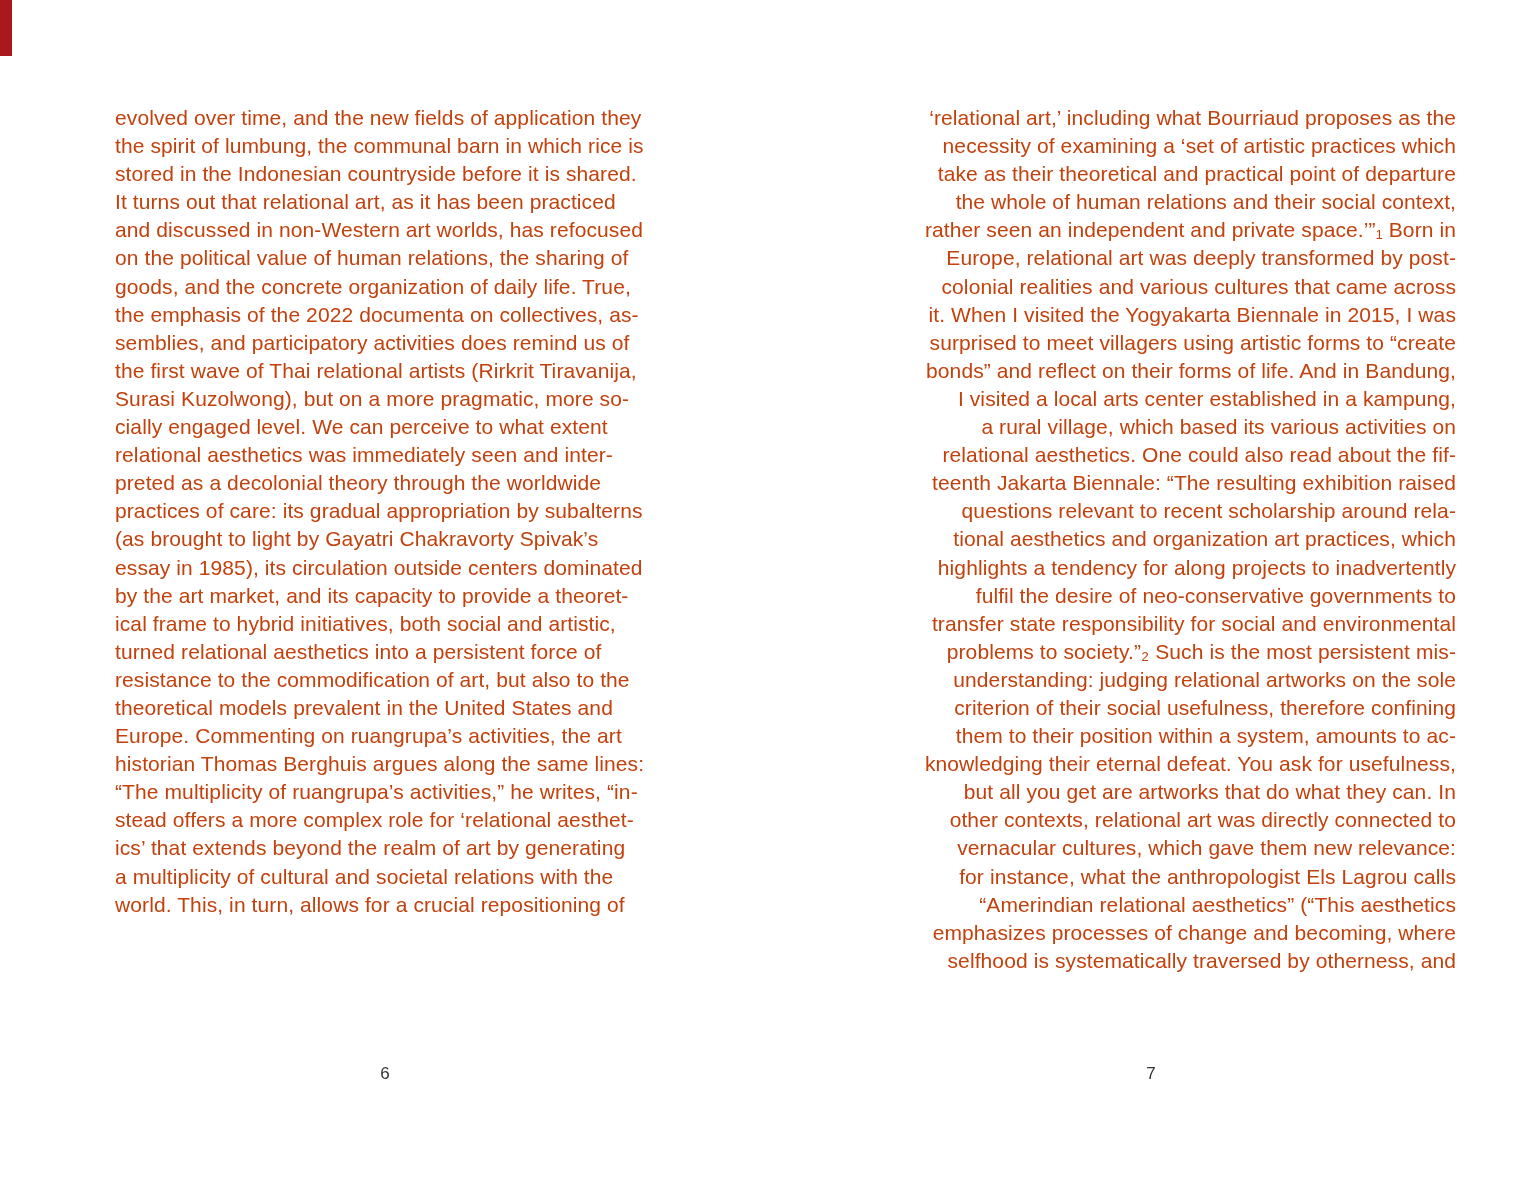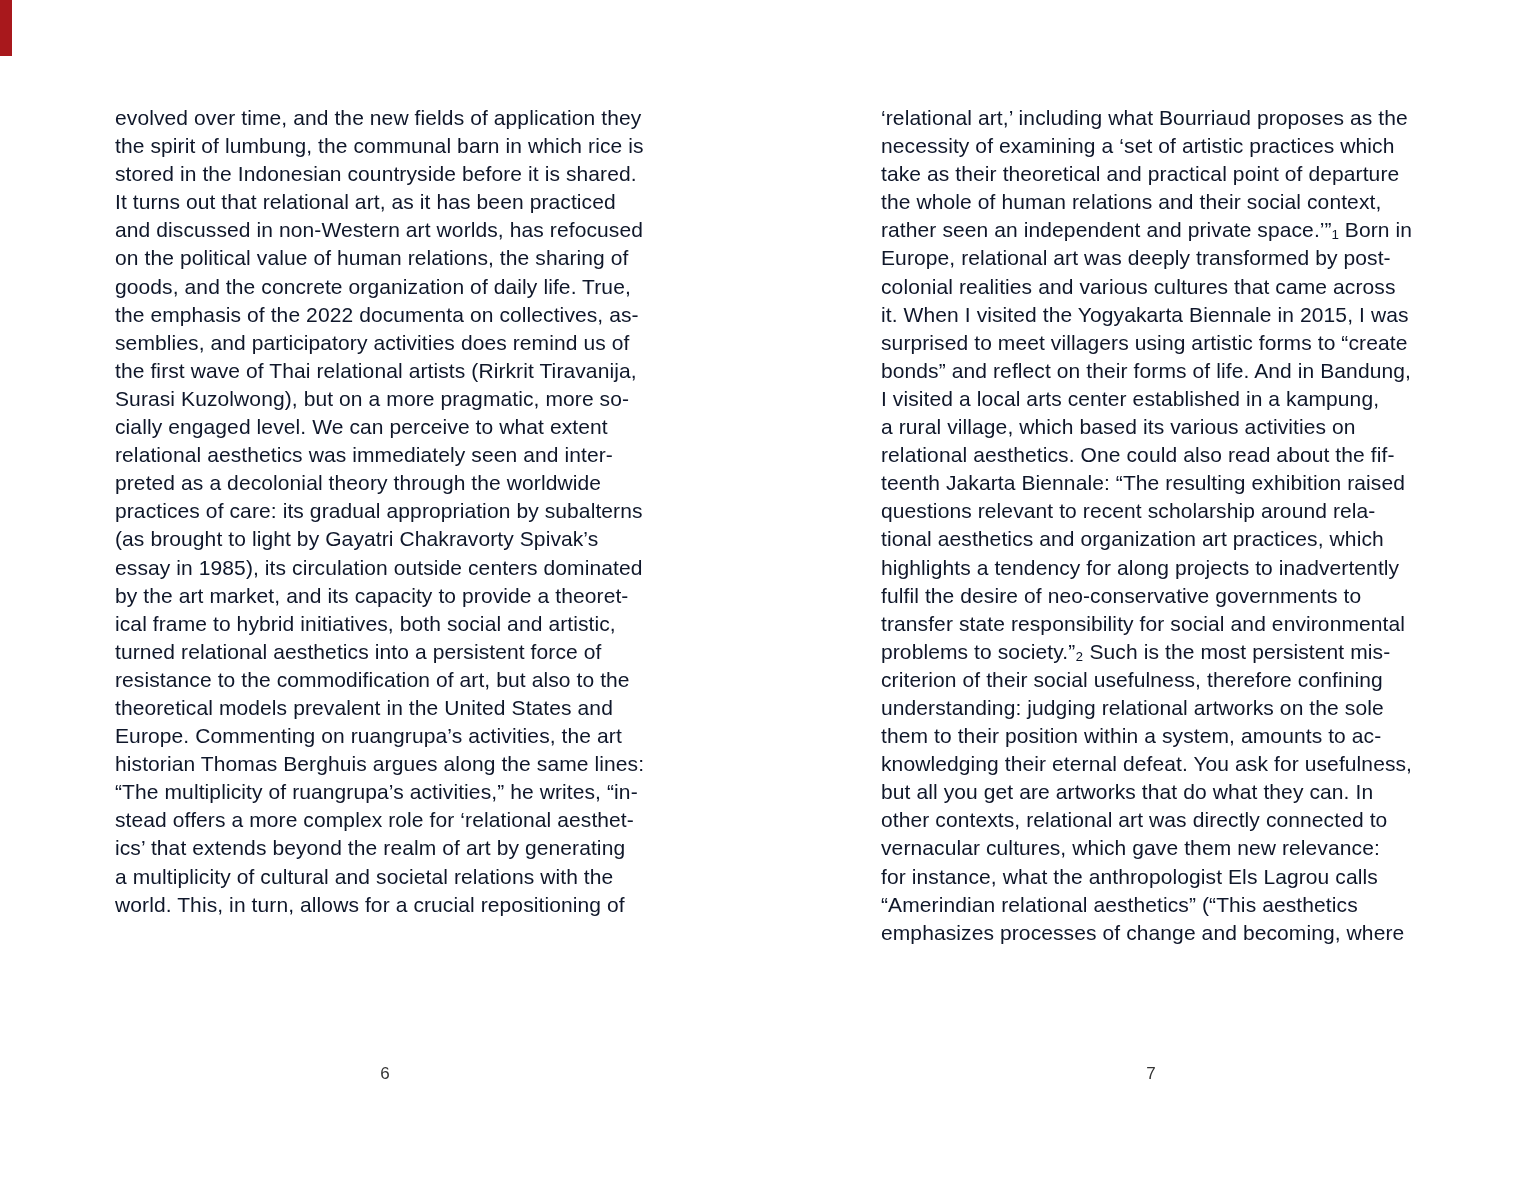--- a/index.html
+++ b/index.html
@@ -26,27 +26,27 @@
     width: 12px;
     height: 56px;
     background: #a8181c;
   }
   .text-column {
     position: absolute;
     top: 104px;
     width: 575px;
     font-size: 21px;
     line-height: 28.1px;
-    color: #0f172a;
+    color: #c2410c;
     letter-spacing: 0.1px;
     white-space: nowrap;
     text-align: left;
   }
   .text-column.left  { left: 115px; }
-  .text-column.right { left: 881px; }
+  .text-column.right { left: 881px; text-align: right; }
   .text-line {
     height: 28.1px;
   }
   .page-number {
     position: absolute;
     top: 1064px;
     width: 540px;
     text-align: center;
     font-size: 17px;
     color: #343434;
@@ -107,29 +107,30 @@
       <div class="text-line">I visited a local arts center established in a kampung,</div>
       <div class="text-line">a rural village, which based its various activities on</div>
       <div class="text-line">relational aesthetics. One could also read about the fif-</div>
       <div class="text-line">teenth Jakarta Biennale: “The resulting exhibition raised</div>
       <div class="text-line">questions relevant to recent scholarship around rela-</div>
       <div class="text-line">tional aesthetics and organization art practices, which</div>
       <div class="text-line">highlights a tendency for along projects to inadvertently</div>
       <div class="text-line">fulfil the desire of neo-conservative governments to</div>
       <div class="text-line">transfer state responsibility for social and environmental</div>
       <div class="text-line">problems to society.”₂ Such is the most persistent mis-</div>
+      <div class="text-line">understanding: judging relational artworks on the sole</div>
       <div class="text-line">criterion of their social usefulness, therefore confining</div>
-      <div class="text-line">understanding: judging relational artworks on the sole</div>
       <div class="text-line">them to their position within a system, amounts to ac-</div>
       <div class="text-line">knowledging their eternal defeat. You ask for usefulness,</div>
       <div class="text-line">but all you get are artworks that do what they can. In</div>
       <div class="text-line">other contexts, relational art was directly connected to</div>
       <div class="text-line">vernacular cultures, which gave them new relevance:</div>
       <div class="text-line">for instance, what the anthropologist Els Lagrou calls</div>
       <div class="text-line">“Amerindian relational aesthetics” (“This aesthetics</div>
       <div class="text-line">emphasizes processes of change and becoming, where</div>
+      <div class="text-line">selfhood is systematically traversed by otherness, and</div>
     </div>
 
   <div class="page-number left">6</div>
 
   <div class="page-number right">7</div>
 
 </div>
 
 </body></html>

